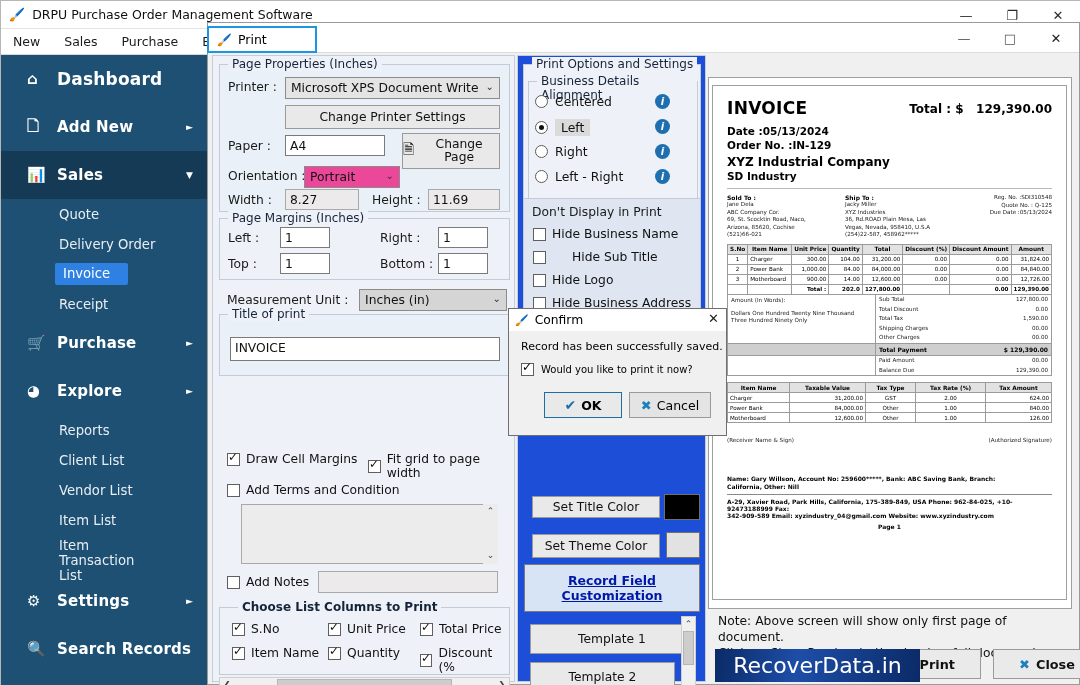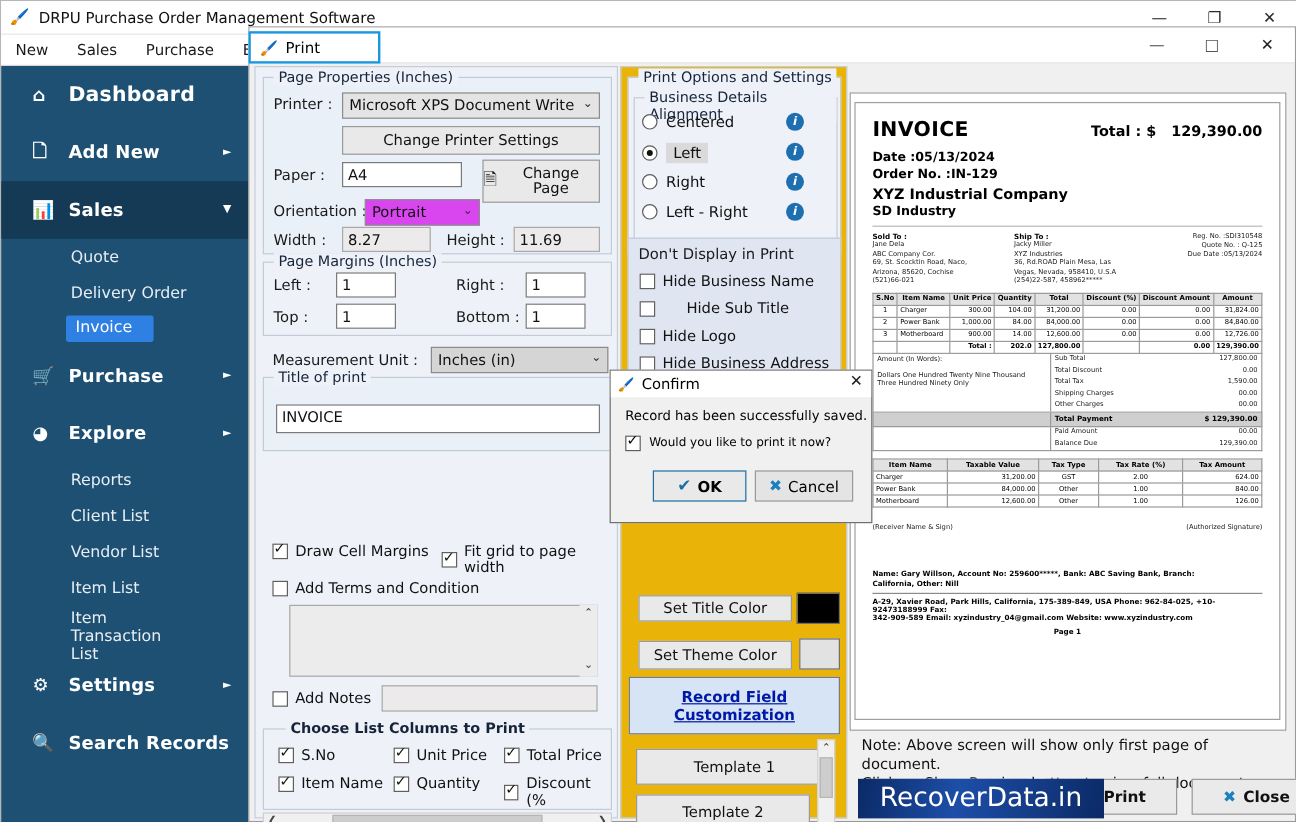--- a/index.html
+++ b/index.html
@@ -131,21 +131,21 @@
   .hscroll .arr { width:14px; text-align:center; font-size:9px; color:#444; }
   .hscroll .thumb { height:11px; background:#cdcdcd; border:1px solid #b5b5b5; }
 
   .vscroll {
     position:absolute; width:15px; background:#f0f0f0; border:1px solid #cfcfcf;
   }
   .vscroll .arr { height:14px; text-align:center; font-size:9px; color:#444; line-height:14px; }
   .vscroll .thumb { width:11px; margin:0 1px; background:#cdcdcd; border:1px solid #b5b5b5; }
 
   
-  #mid-col { position:absolute; left:309px; top:2px; width:189px; height:627px; background:#eab308; border:1px solid #c4cedb; }
+  #mid-col { position:absolute; left:309px; top:2px; width:189px; height:627px; background:#1d4ed8; border:1px solid #c4cedb; }
 
   .swatch { position:absolute; border:1px solid #6f6f6f; }
 
   #rfc-btn {
     position:absolute; border:1px solid #7a7a7a; background:#d6e4f5;
     display:flex; align-items:center; justify-content:center; text-align:center;
   }
   #rfc-btn span { color:#0018a8; font-weight:bold; text-decoration:underline; font-size:12.5px; line-height:15px; }
 
   
@@ -250,20 +250,23 @@
     </div>
     <div class="nav-sub">
       <span>Quote</span>
     </div>
     <div class="nav-sub">
       <span>Delivery Order</span>
     </div>
     <div class="nav-sub">
       <span class="pill">Invoice</span>
     </div>
+    <div class="nav-sub">
+      <span>Receipt</span>
+    </div>
     <div class="nav-top">
       <span class="ico">🛒</span>
       <span>Purchase</span>
       <span class="arrow">►</span>
     </div>
     <div class="nav-top">
       <span class="ico">◕</span>
       <span>Explore</span>
       <span class="arrow">►</span>
     </div>
@@ -317,21 +320,21 @@
         <div class="btn" style="left:65px; top:40px; width:215px; height:24px;">
           <span>Change Printer Settings</span>
         </div>
         <div class="fieldlabel" style="left:8px; top:74px;">Paper :</div>
         <div class="tbox" style="left:65px; top:70px; width:100px;">A4</div>
         <div class="btn" style="left:182px; top:68px; width:98px; height:36px; gap:5px;">
           <span style="font-size:14px;">🗎</span>
           <span style="line-height:13px;">Change Page</span>
         </div>
         <div class="fieldlabel" style="left:8px; top:104px;">Orientation :</div>
-        <div class="combo" style="left:84px; top:101px; width:96px; background:#d946ef;">
+        <div class="combo" style="left:84px; top:101px; width:96px; background:#ec4899;">
           <span>Portrait</span>
           <span class="caret">⌄</span>
         </div>
         <div class="fieldlabel" style="left:8px; top:128px;">Width :</div>
         <div class="tbox ro" style="left:65px; top:124px; width:74px;">8.27</div>
         <div class="fieldlabel" style="left:152px; top:128px;">Height :</div>
         <div class="tbox ro" style="left:208px; top:124px; width:72px;">11.69</div>
       </div>
 
       <div class="gbox" style="left:6px; top:162px; width:291px; height:62px; background:#eef2f8;">

